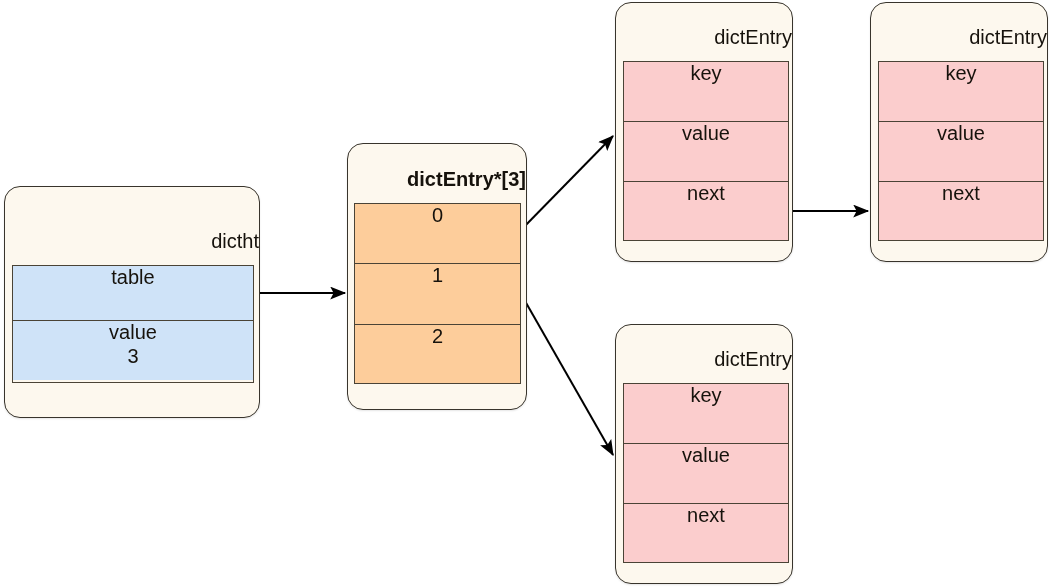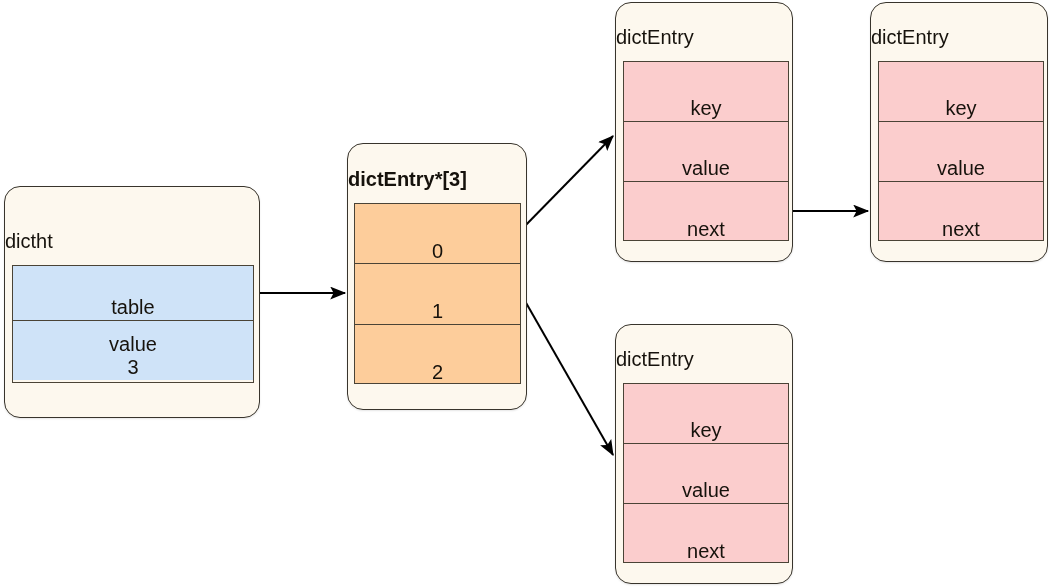--- a/index.html
+++ b/index.html
@@ -25,36 +25,36 @@
     box-sizing: border-box;
     background: #fdf8ee;
     border: 1.6px solid #38342c;
     border-radius: 16px;
     box-shadow: 0 1px 2px rgba(0,0,0,0.10);
   }
   .node-title {
     position: absolute;
     left: 0;
     width: 100%;
-    text-align: left;
+    text-align: right;
     font-size: 20px;
     color: #16120c;
     line-height: 1;
     white-space: nowrap;
   }
   .cells {
     position: absolute;
     box-sizing: border-box;
     border: 1.4px solid #4a4336;
     overflow: hidden;
   }
   .cell {
     box-sizing: border-box;
     display: flex;
-    align-items: flex-end;
+    align-items: flex-start;
     justify-content: center;
     text-align: center;
     font-size: 20px;
     color: #16120c;
     line-height: 1.18;
     border-bottom: 1.4px solid #4a4336;
   }
   .cell:last-child { border-bottom: none; }
 
   .cells-blue .cell { background: #cfe3f8; }

